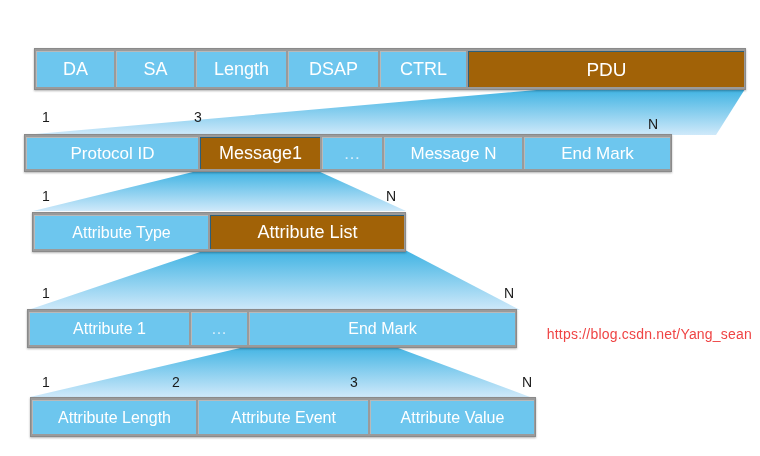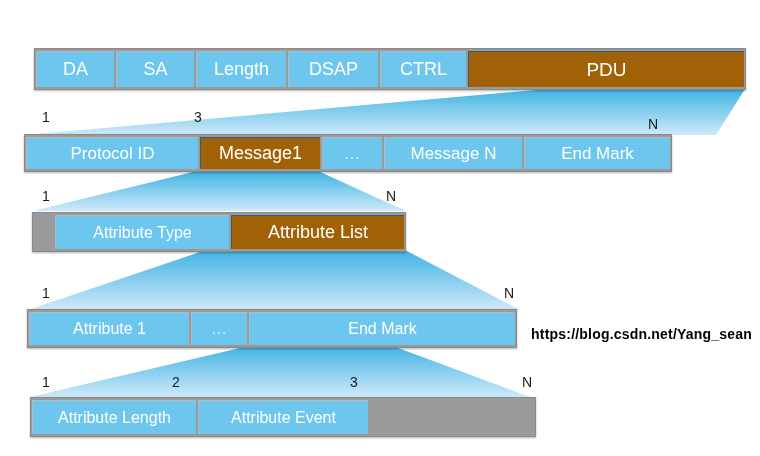--- a/index.html
+++ b/index.html
@@ -75,25 +75,24 @@
     z-index: 4;
     white-space: nowrap;
   }
 
   
   #watermark {
     position: absolute;
     right: 8px;
     bottom: 6px;
     font-size: 14px;
-    color: #000000;
+    color: #ef4444;
     letter-spacing: 0.2px;
     z-index: 6;
     white-space: nowrap;
-    font-weight: bold;
   }
 </style>
 </head>
 <body>
 
 <div id="diagram">
 
   <div class="connector" style="left:0px; top:89px; width:760px; height:46px;">
     <svg width="760" height="46" viewBox="0 0 760 46">
       <defs>
@@ -159,21 +158,21 @@
     <div class="cell light" style="flex:0 0 172px; font-size:17px;">Protocol ID</div>
     <div class="cell dark" style="flex:0 0 120px; font-size:18px;">Message1</div>
     <div class="cell light dots" style="flex:0 0 60px; font-size:17px;">…</div>
     <div class="cell light" style="flex:0 0 138px; font-size:17px;">Message N</div>
     <div class="cell light" style="flex:1 1 auto; font-size:17px;">End Mark</div>
   </div>
 
   <div class="tick" style="left:42px; top:189px;">1</div>
   <div class="tick" style="left:386px; top:189px;">N</div>
 
-  <div class="row" style="left:32px; top:212px; width:374px; height:40px;padding-left:21px;">
+  <div class="row" style="left:32px; top:212px; width:374px; height:40px;">
     <div class="cell light" style="flex:0 0 174px; font-size:16px;">Attribute Type</div>
     <div class="cell dark" style="flex:1 1 auto; font-size:18px;">Attribute List</div>
   </div>
 
   <div class="tick" style="left:42px; top:286px;">1</div>
   <div class="tick" style="left:504px; top:286px;">N</div>
 
   <div class="row" style="left:27px; top:309px; width:490px; height:39px;">
     <div class="cell light" style="flex:0 0 160px; font-size:16px;">Attribute 1</div>
     <div class="cell light dots" style="flex:0 0 56px; font-size:16px;">…</div>
@@ -181,17 +180,18 @@
   </div>
 
   <div class="tick" style="left:42px; top:375px;">1</div>
   <div class="tick" style="left:172px; top:375px;">2</div>
   <div class="tick" style="left:350px; top:375px;">3</div>
   <div class="tick" style="left:522px; top:375px;">N</div>
 
   <div class="row" style="left:30px; top:397px; width:506px; height:40px;">
     <div class="cell light" style="flex:0 0 164px; font-size:16px;">Attribute Length</div>
     <div class="cell light" style="flex:0 0 170px; font-size:16px;">Attribute Event</div>
+    <div class="cell light" style="flex:1 1 auto; font-size:16px;">Attribute Value</div>
   </div>
 
   <div id="watermark">https://blog.csdn.net/Yang_sean</div>
 
 </div>
 
 </body></html>

